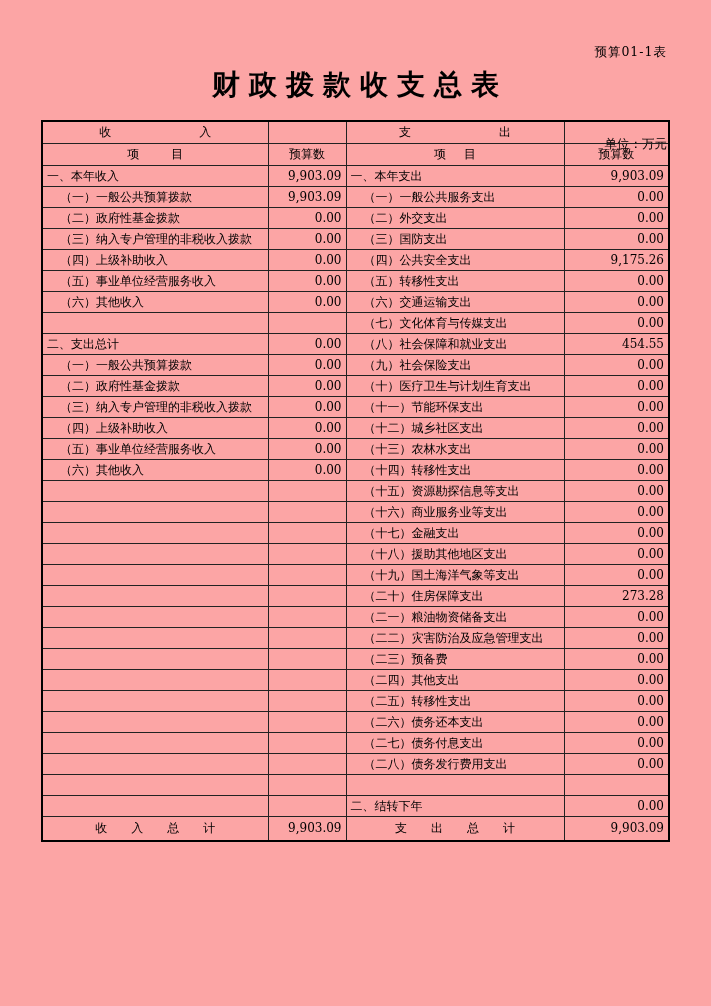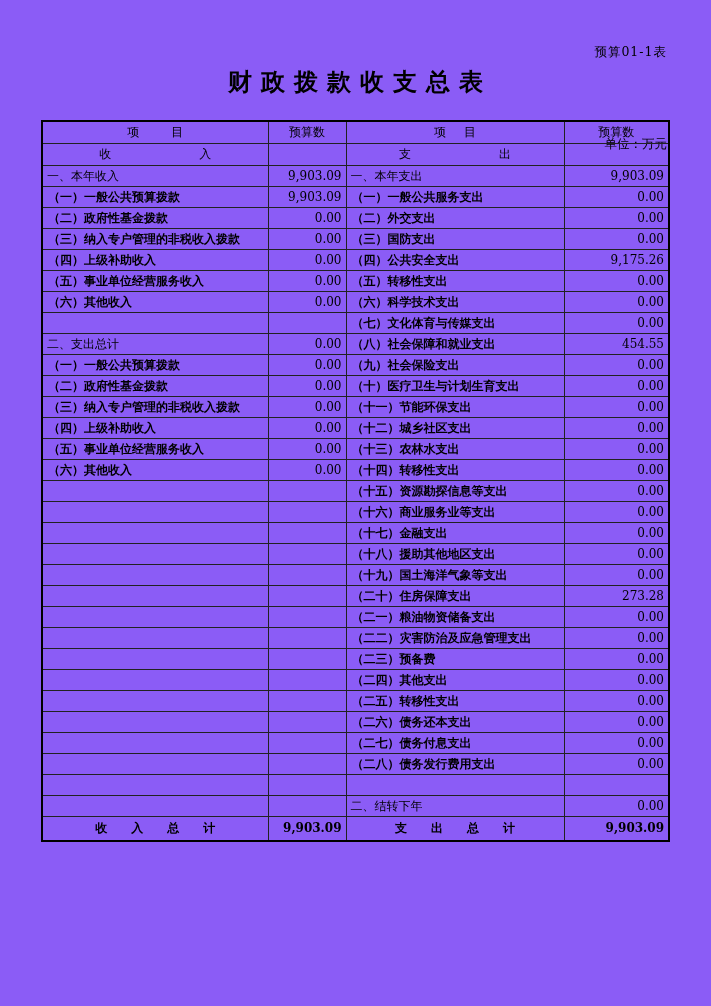--- a/index.html
+++ b/index.html
@@ -5,40 +5,40 @@
   html, body {
     margin: 0;
     padding: 0;
     background: #e8e8e8;
   }
   .page {
     position: relative;
     width: 711px;
     height: 1006px;
     margin: 0 auto;
-    background: #8b5cf6;
+    background: #fca5a5;
     font-family: "DejaVu Serif", "Liberation Serif", serif;
     color: #000000;
     overflow: hidden;
   }
   .form-code {
     position: absolute;
     top: 44px;
     right: 44px;
     font-size: 12.5px;
     letter-spacing: 1px;
   }
   .doc-title {
     position: absolute;
     top: 66px;
     left: 0;
     right: 0;
     margin: 0;
     text-align: center;
-    font-size: 24px;
+    font-size: 28px;
     font-weight: bold;
   }
   .doc-title .ls-title {
     letter-spacing: 9px;
     margin-right: -9px;
   }
   .unit-label {
     position: absolute;
     top: 100px;
     right: 44px;
@@ -75,31 +75,29 @@
   }
   .ls-wide   { letter-spacing: 88px; margin-right: -88px; }
   .ls-mid    { letter-spacing: 32px; margin-right: -32px; }
   .ls-small  { letter-spacing: 18px; margin-right: -18px; }
   .ls-total  { letter-spacing: 24px; margin-right: -24px; }
   .budget-table td.item {
     text-align: left;
     padding-left: 4px;
   }
   .budget-table td.item.indent {
-    padding-left: 5px;
-    font-weight: bold;
+    padding-left: 17px;
   }
   .budget-table td.num {
     text-align: right;
     padding-right: 4px;
   }
   .budget-table tfoot td {
     height: 23px;
     line-height: 23px;
-    font-weight: bold;
   }
   .budget-table tfoot td.total-label {
     text-align: center;
   }
 </style>
 </head>
 <body>
 
 <div class="page">
 
@@ -111,31 +109,31 @@
 
   <table class="budget-table">
     <colgroup>
       <col class="c-item-l">
       <col class="c-val-l">
       <col class="c-item-r">
       <col class="c-val-r">
     </colgroup>
     <thead>
       <tr>
+        <td><span class="ls-wide">收入</span></td>
+        <td></td>
+        <td><span class="ls-wide">支出</span></td>
+        <td></td>
+      </tr>
+      <tr>
         <td><span class="ls-mid">项目</span></td>
         <td>预算数</td>
         <td><span class="ls-small">项目</span></td>
         <td>预算数</td>
       </tr>
-      <tr>
-        <td><span class="ls-wide">收入</span></td>
-        <td></td>
-        <td><span class="ls-wide">支出</span></td>
-        <td></td>
-      </tr>
     </thead>
     <tbody>
         <tr>
           <td class="item">一、本年收入</td>
           <td class="num">9,903.09</td>
           <td class="item">一、本年支出</td>
           <td class="num">9,903.09</td>
         </tr>
         <tr>
           <td class="item indent">（一）一般公共预算拨款</td>
@@ -163,21 +161,21 @@
         </tr>
         <tr>
           <td class="item indent">（五）事业单位经营服务收入</td>
           <td class="num">0.00</td>
           <td class="item indent">（五）转移性支出</td>
           <td class="num">0.00</td>
         </tr>
         <tr>
           <td class="item indent">（六）其他收入</td>
           <td class="num">0.00</td>
-          <td class="item indent">（六）科学技术支出</td>
+          <td class="item indent">（六）交通运输支出</td>
           <td class="num">0.00</td>
         </tr>
         <tr>
           <td class="item"></td>
           <td class="num"></td>
           <td class="item indent">（七）文化体育与传媒支出</td>
           <td class="num">0.00</td>
         </tr>
         <tr>
           <td class="item">二、支出总计</td>

